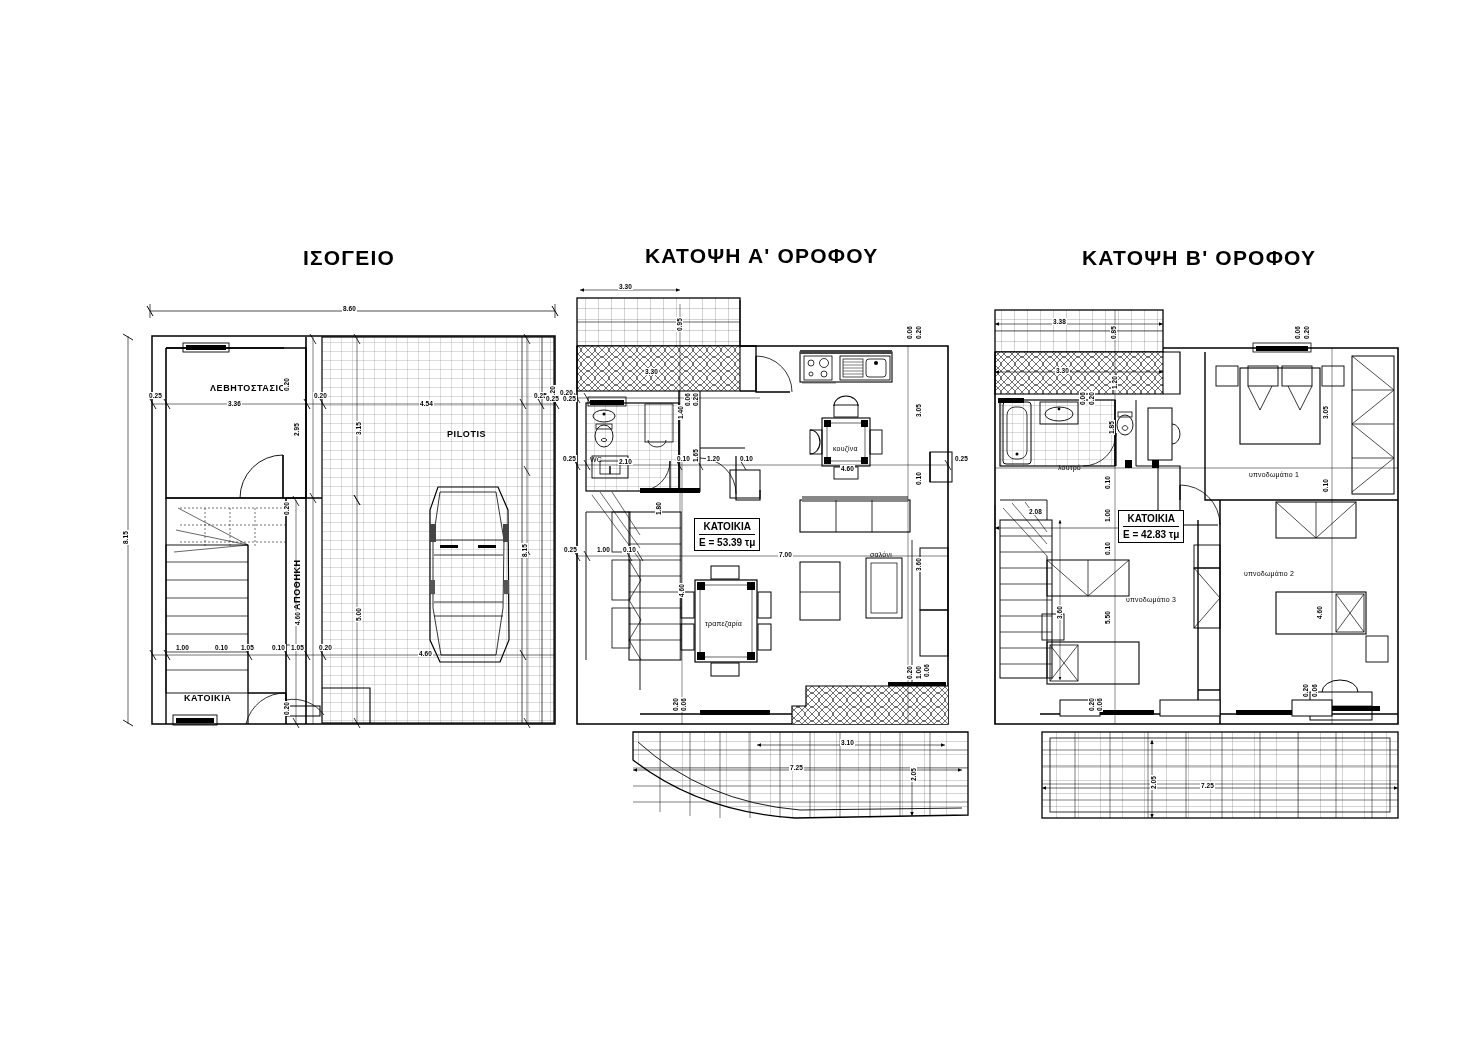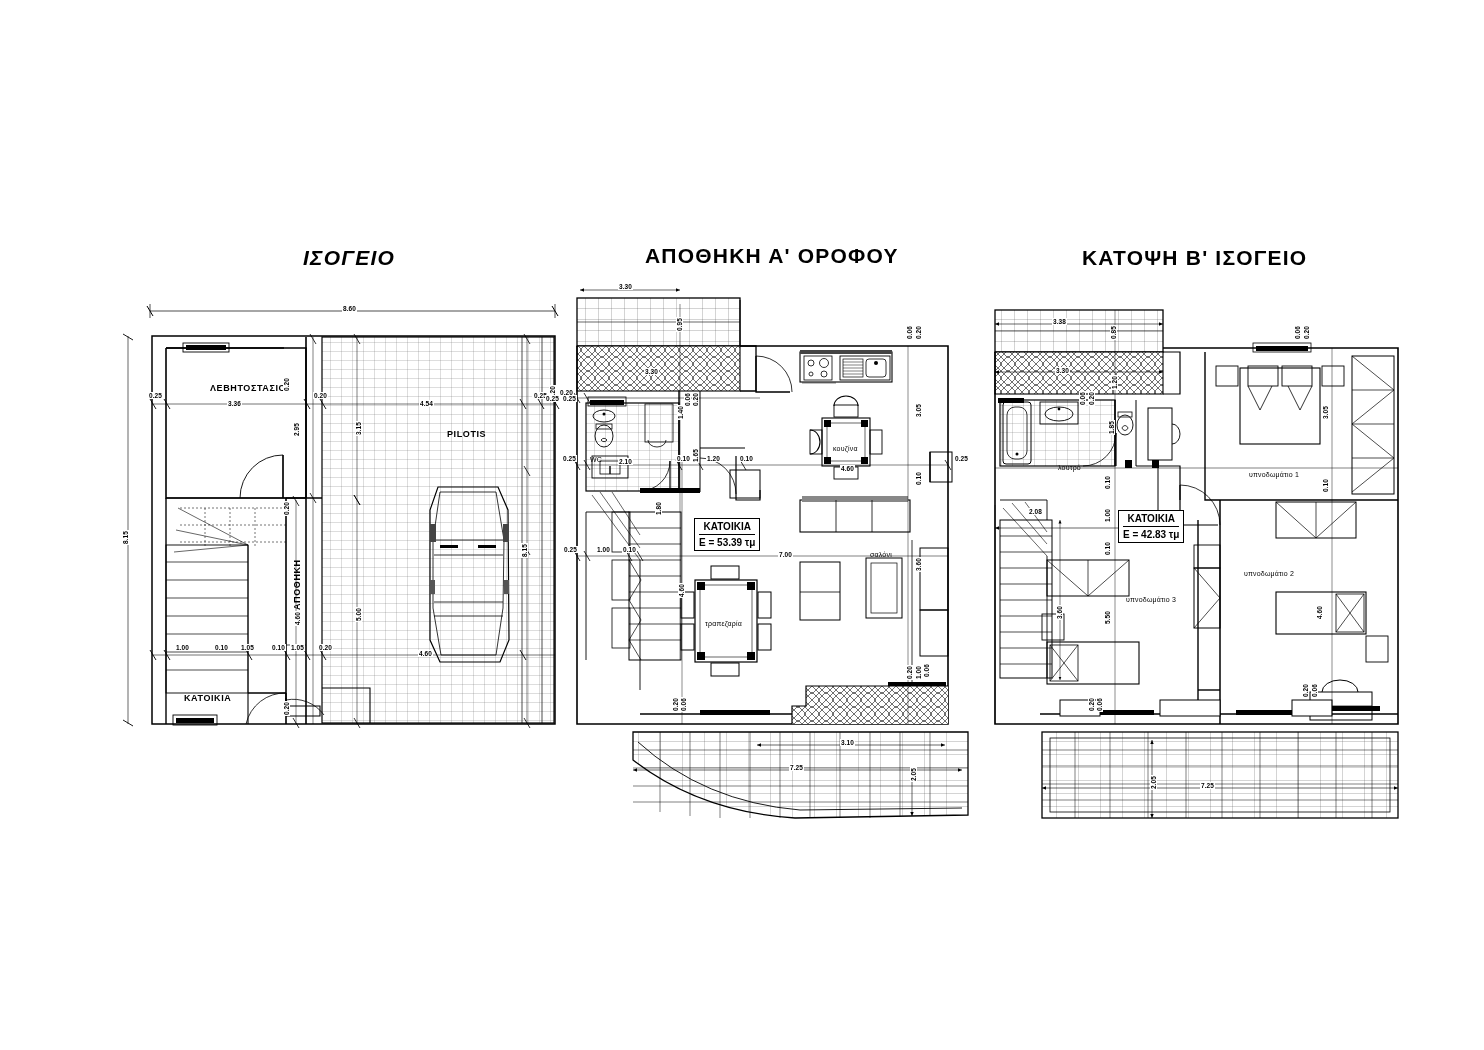--- a/index.html
+++ b/index.html
@@ -28,21 +28,21 @@
     height: 1050px;
   }
   .plan-title {
     position: absolute;
     font-weight: bold;
     font-size: 21px;
     letter-spacing: 1.2px;
     white-space: nowrap;
     font-family: "Liberation Sans", sans-serif;
   }
-  #title-ground { left: 303px; top: 246px; font-style: italic; }
+  #title-ground { left: 303px; top: 246px; }
   #title-first  { left: 645px; top: 244px; }
   #title-second { left: 1082px; top: 246px; }
 
   .room-label {
     position: absolute;
     font-size: 9px;
     font-weight: bold;
     letter-spacing: 0.6px;
     white-space: nowrap;
     font-family: "Liberation Sans", sans-serif;
@@ -87,22 +87,22 @@
     margin-top: 1px;
     padding-top: 1px;
   }
 </style>
 </head>
 <body>
 
 <div id="sheet">
 
   <div class="plan-title" id="title-ground">ΙΣΟΓΕΙΟ</div>
-  <div class="plan-title" id="title-first">ΑΠΟΘΗΚΗ Α' ΟΡΟΦΟΥ</div>
-  <div class="plan-title" id="title-second">ΚΑΤΟΨΗ Β' ΙΣΟΓΕΙΟ</div>
+  <div class="plan-title" id="title-first">ΚΑΤΟΨΗ Α' ΟΡΟΦΟΥ</div>
+  <div class="plan-title" id="title-second">ΚΑΤΟΨΗ Β' ΟΡΟΦΟΥ</div>
 
   <svg class="plan" viewBox="0 0 1484 1050">
     <defs>
       <pattern id="tileGrid" width="18" height="14" patternUnits="userSpaceOnUse">
         <rect width="18" height="14" fill="#fff"></rect>
         <path d="M0 0 H18 M0 0 V14" stroke="#555" stroke-width="0.5"></path>
       </pattern>
       <pattern id="tileGridS" width="13" height="11" patternUnits="userSpaceOnUse">
         <rect width="13" height="11" fill="#fff"></rect>
         <path d="M0 0 H13 M0 0 V11" stroke="#555" stroke-width="0.5"></path>

